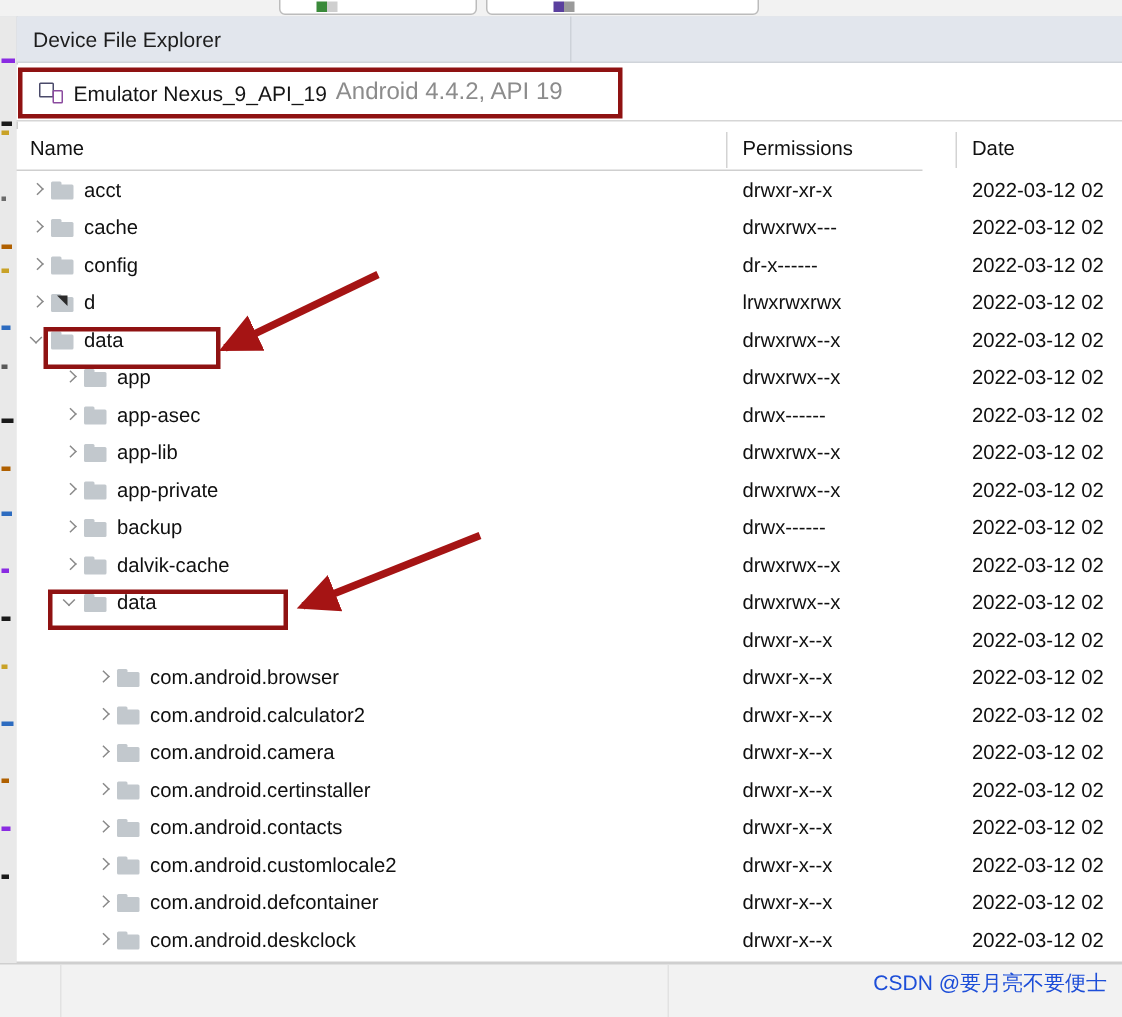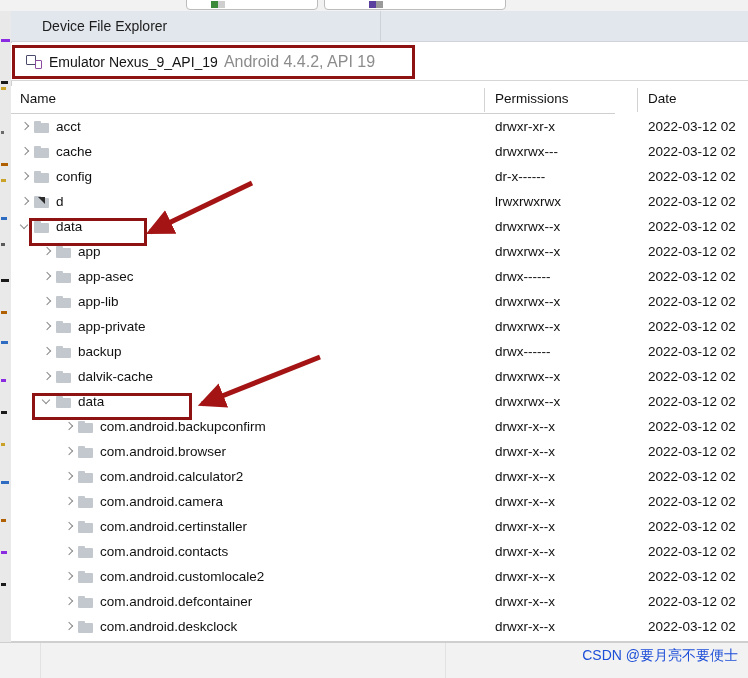--- a/index.html
+++ b/index.html
@@ -75,21 +75,20 @@
     position: absolute;
     left: 369px; top: 0;
     width: 1px; height: 31px;
     background: #cdd2d9;
   }
   .panel-title .label {
     position: absolute;
     left: 11px; top: 7px;
     font-size: 14px;
     color: #1d1d1d;
-    margin-left: 20px;
   }
 
   
   .device-row {
     position: absolute;
     left: 11px; top: 43px;
     width: 737px; height: 38px;
     background: #ffffff;
     border-bottom: 1px solid #d6d6d6;
     box-sizing: border-box;
@@ -493,28 +492,20 @@
         <span class="folder">
           <span class="tab"></span>
           <span class="body"></span>
         </span>
         <span class="fname">data</span>
       </div>
       <div class="row-perm">drwxrwx--x</div>
       <div class="row-date">2022-03-12 02</div>
     </div>
     <div class="row">
-      <div class="row-name" style="left: 51px;">
-        <span class="chev"></span>
-        <span class="folder">
-          <span class="tab"></span>
-          <span class="body"></span>
-        </span>
-        <span class="fname">com.android.backupconfirm</span>
-      </div>
       <div class="row-perm">drwxr-x--x</div>
       <div class="row-date">2022-03-12 02</div>
     </div>
     <div class="row">
       <div class="row-name" style="left: 51px; justify-content: space-between;">
         <span class="chev"></span>
         <span class="folder">
           <span class="tab"></span>
           <span class="body"></span>
         </span>

